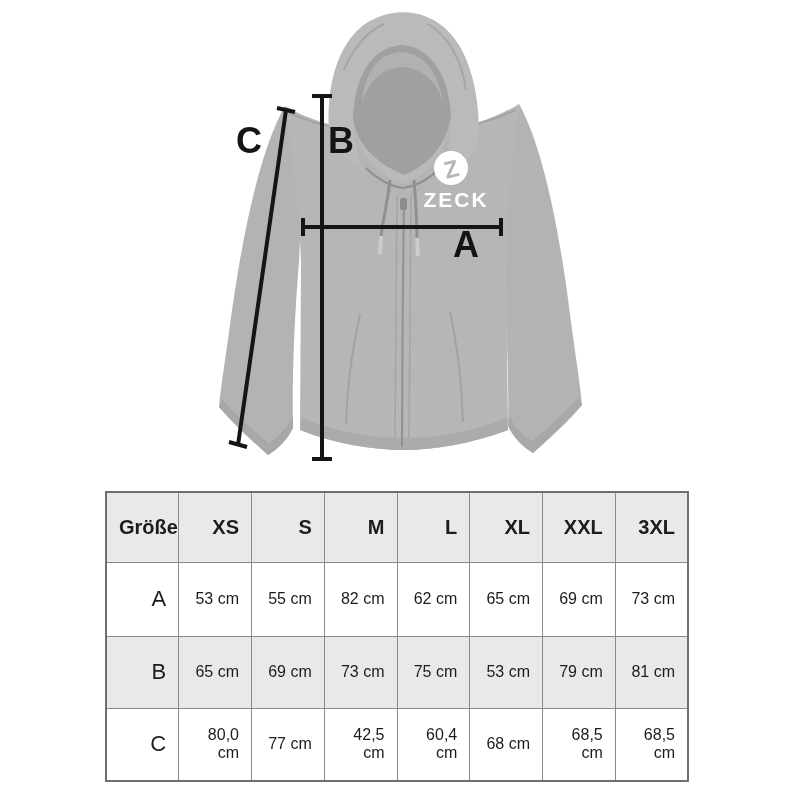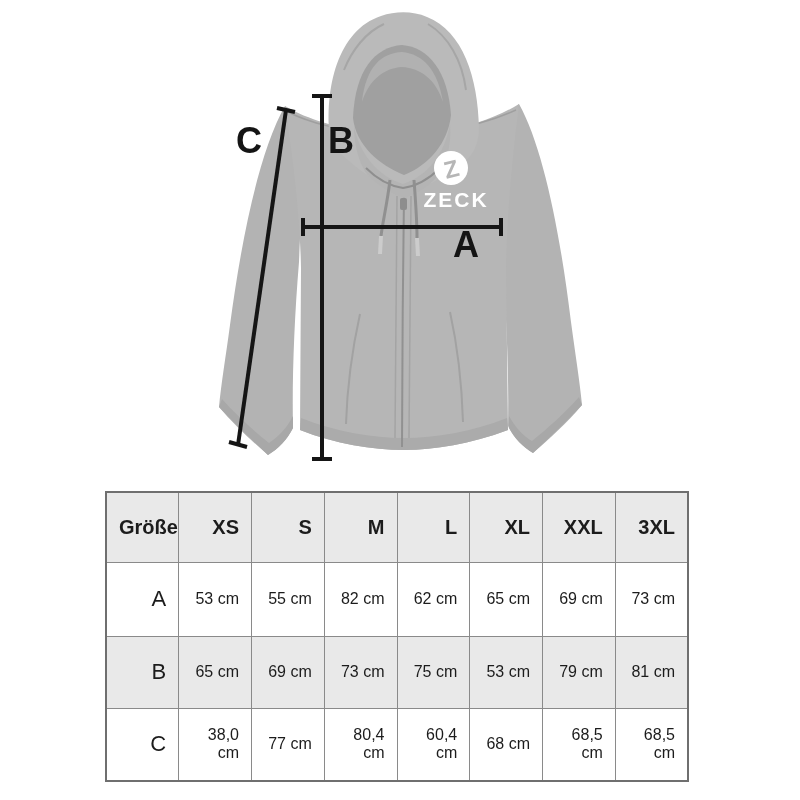--- a/index.html
+++ b/index.html
@@ -160,23 +160,23 @@
         <td class="val">65 cm</td>
         <td class="val">69 cm</td>
         <td class="val">73 cm</td>
         <td class="val">75 cm</td>
         <td class="val">53 cm</td>
         <td class="val">79 cm</td>
         <td class="val">81 cm</td>
       </tr>
       <tr class="row-c">
         <th class="rowlabel">C</th>
-        <td class="val">38,0 cm</td>
+        <td class="val">80,0 cm</td>
         <td class="val">77 cm</td>
-        <td class="val">80,4 cm</td>
+        <td class="val">42,5 cm</td>
         <td class="val">60,4 cm</td>
         <td class="val">68 cm</td>
         <td class="val">68,5 cm</td>
         <td class="val">68,5 cm</td>
       </tr>
     </tbody>
   </table>
 </div>
 
 </body></html>

